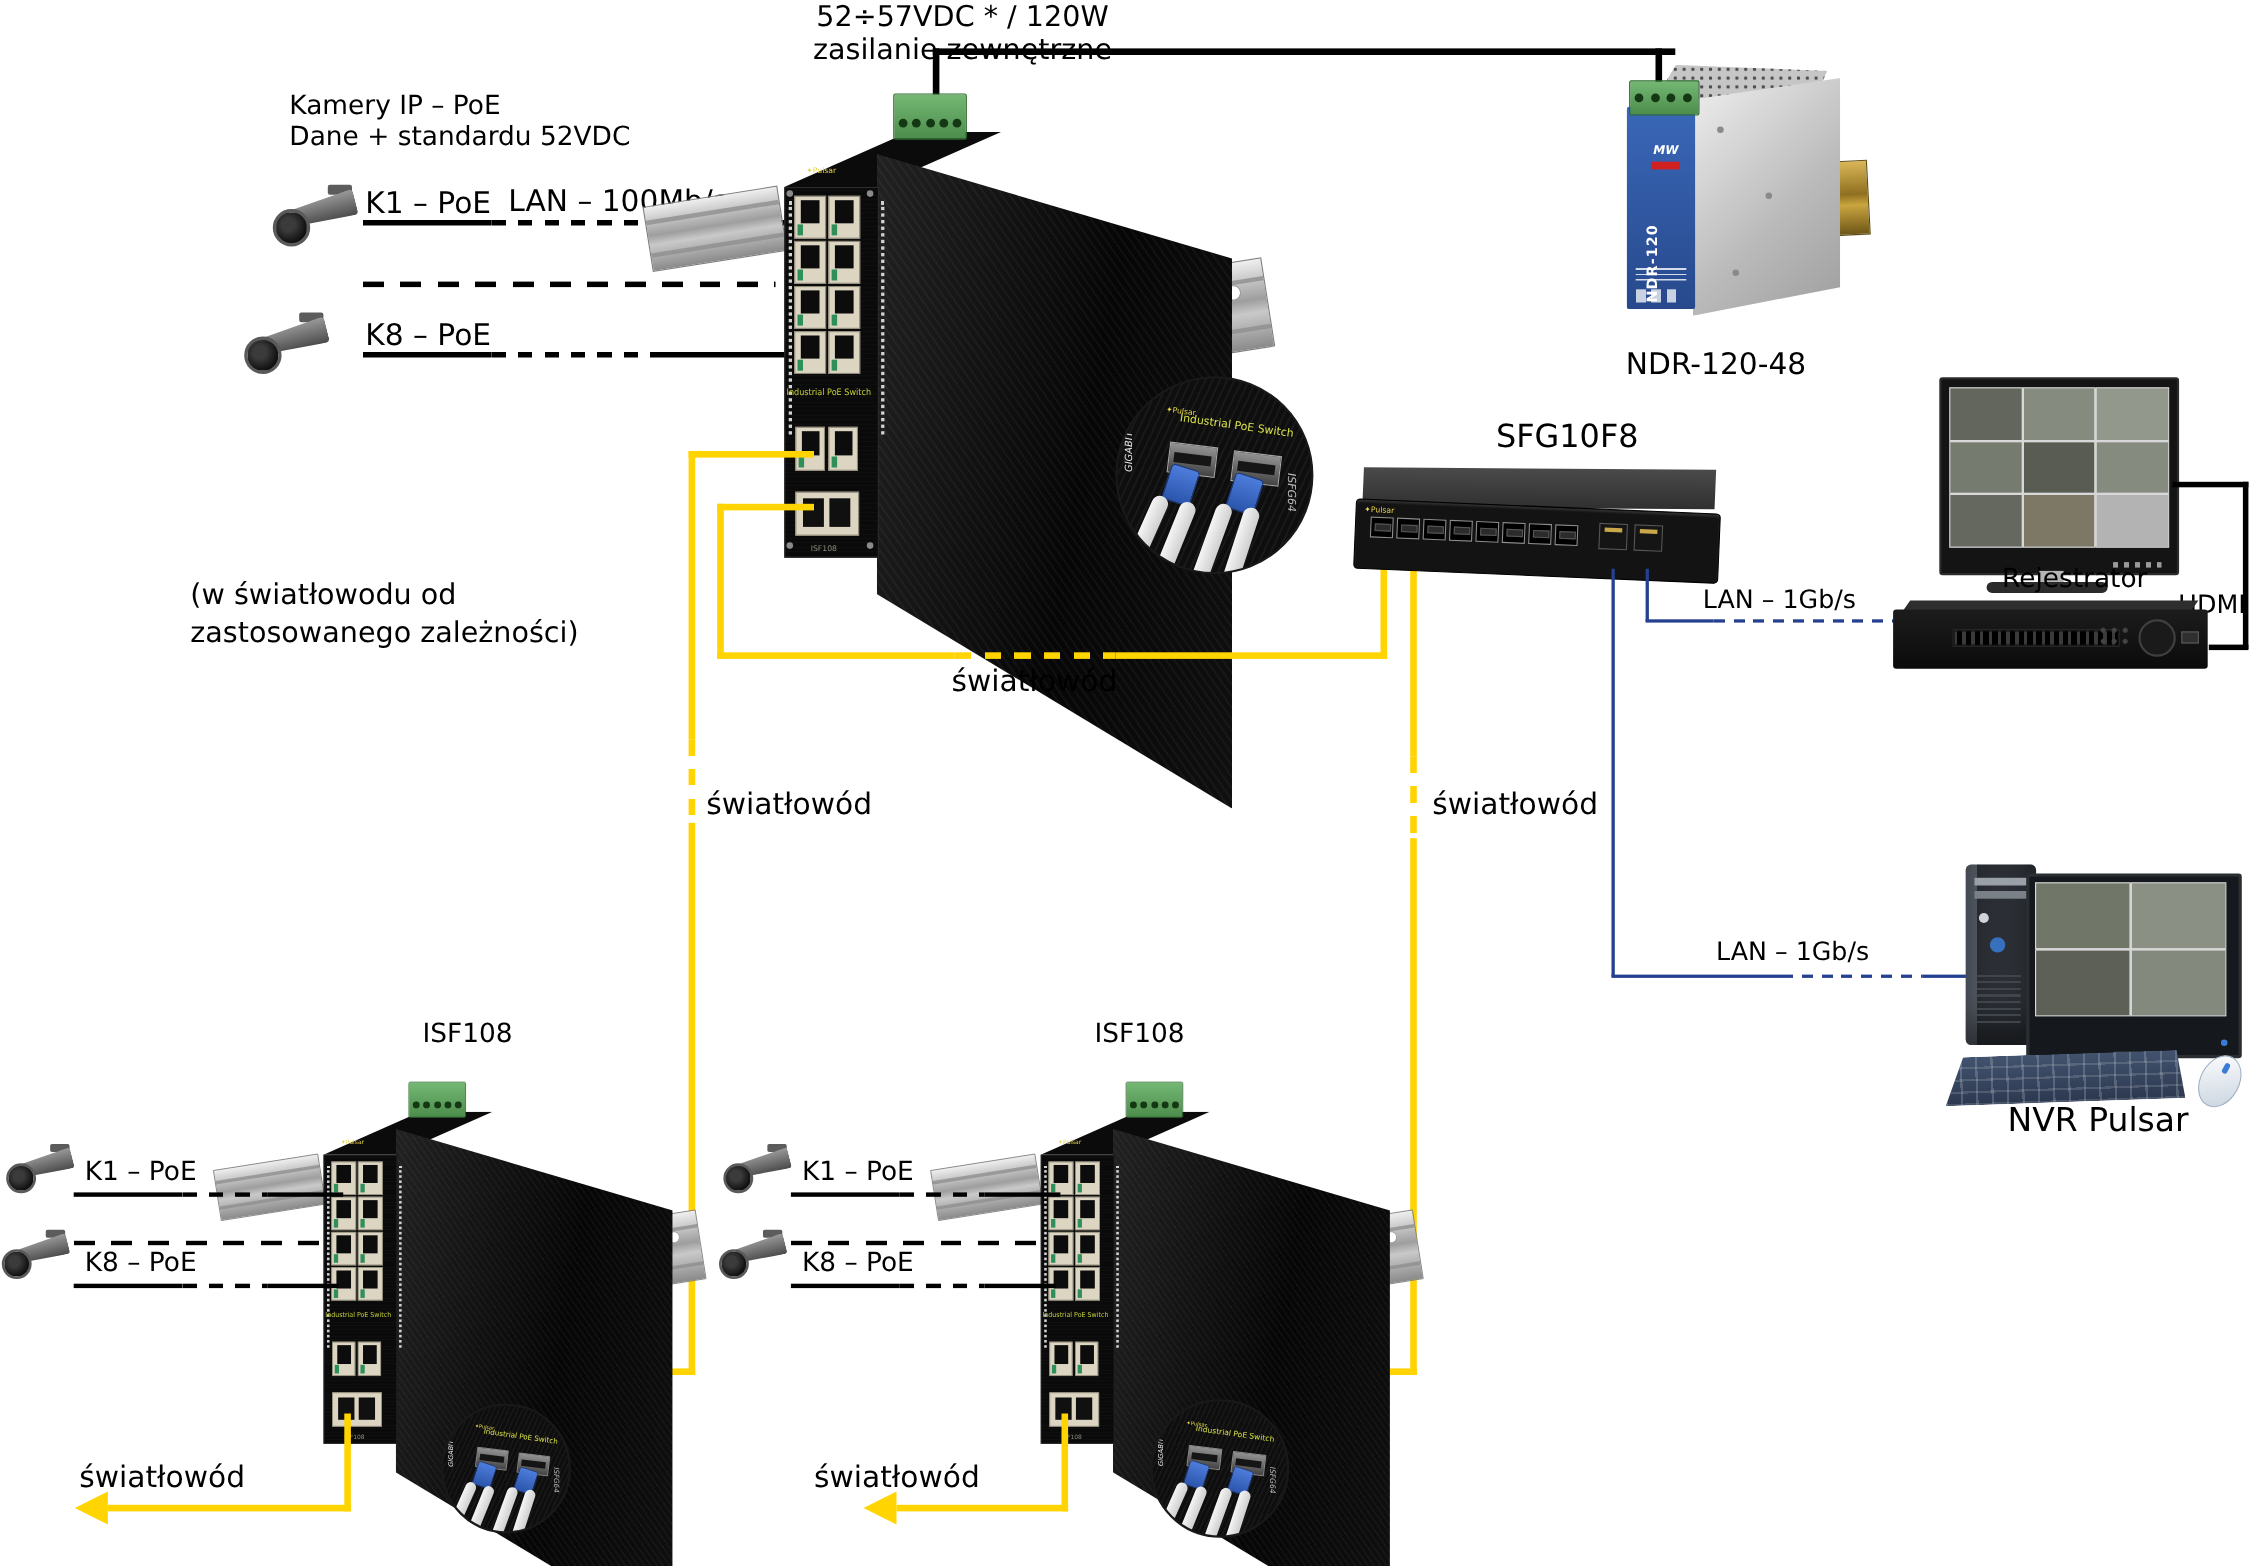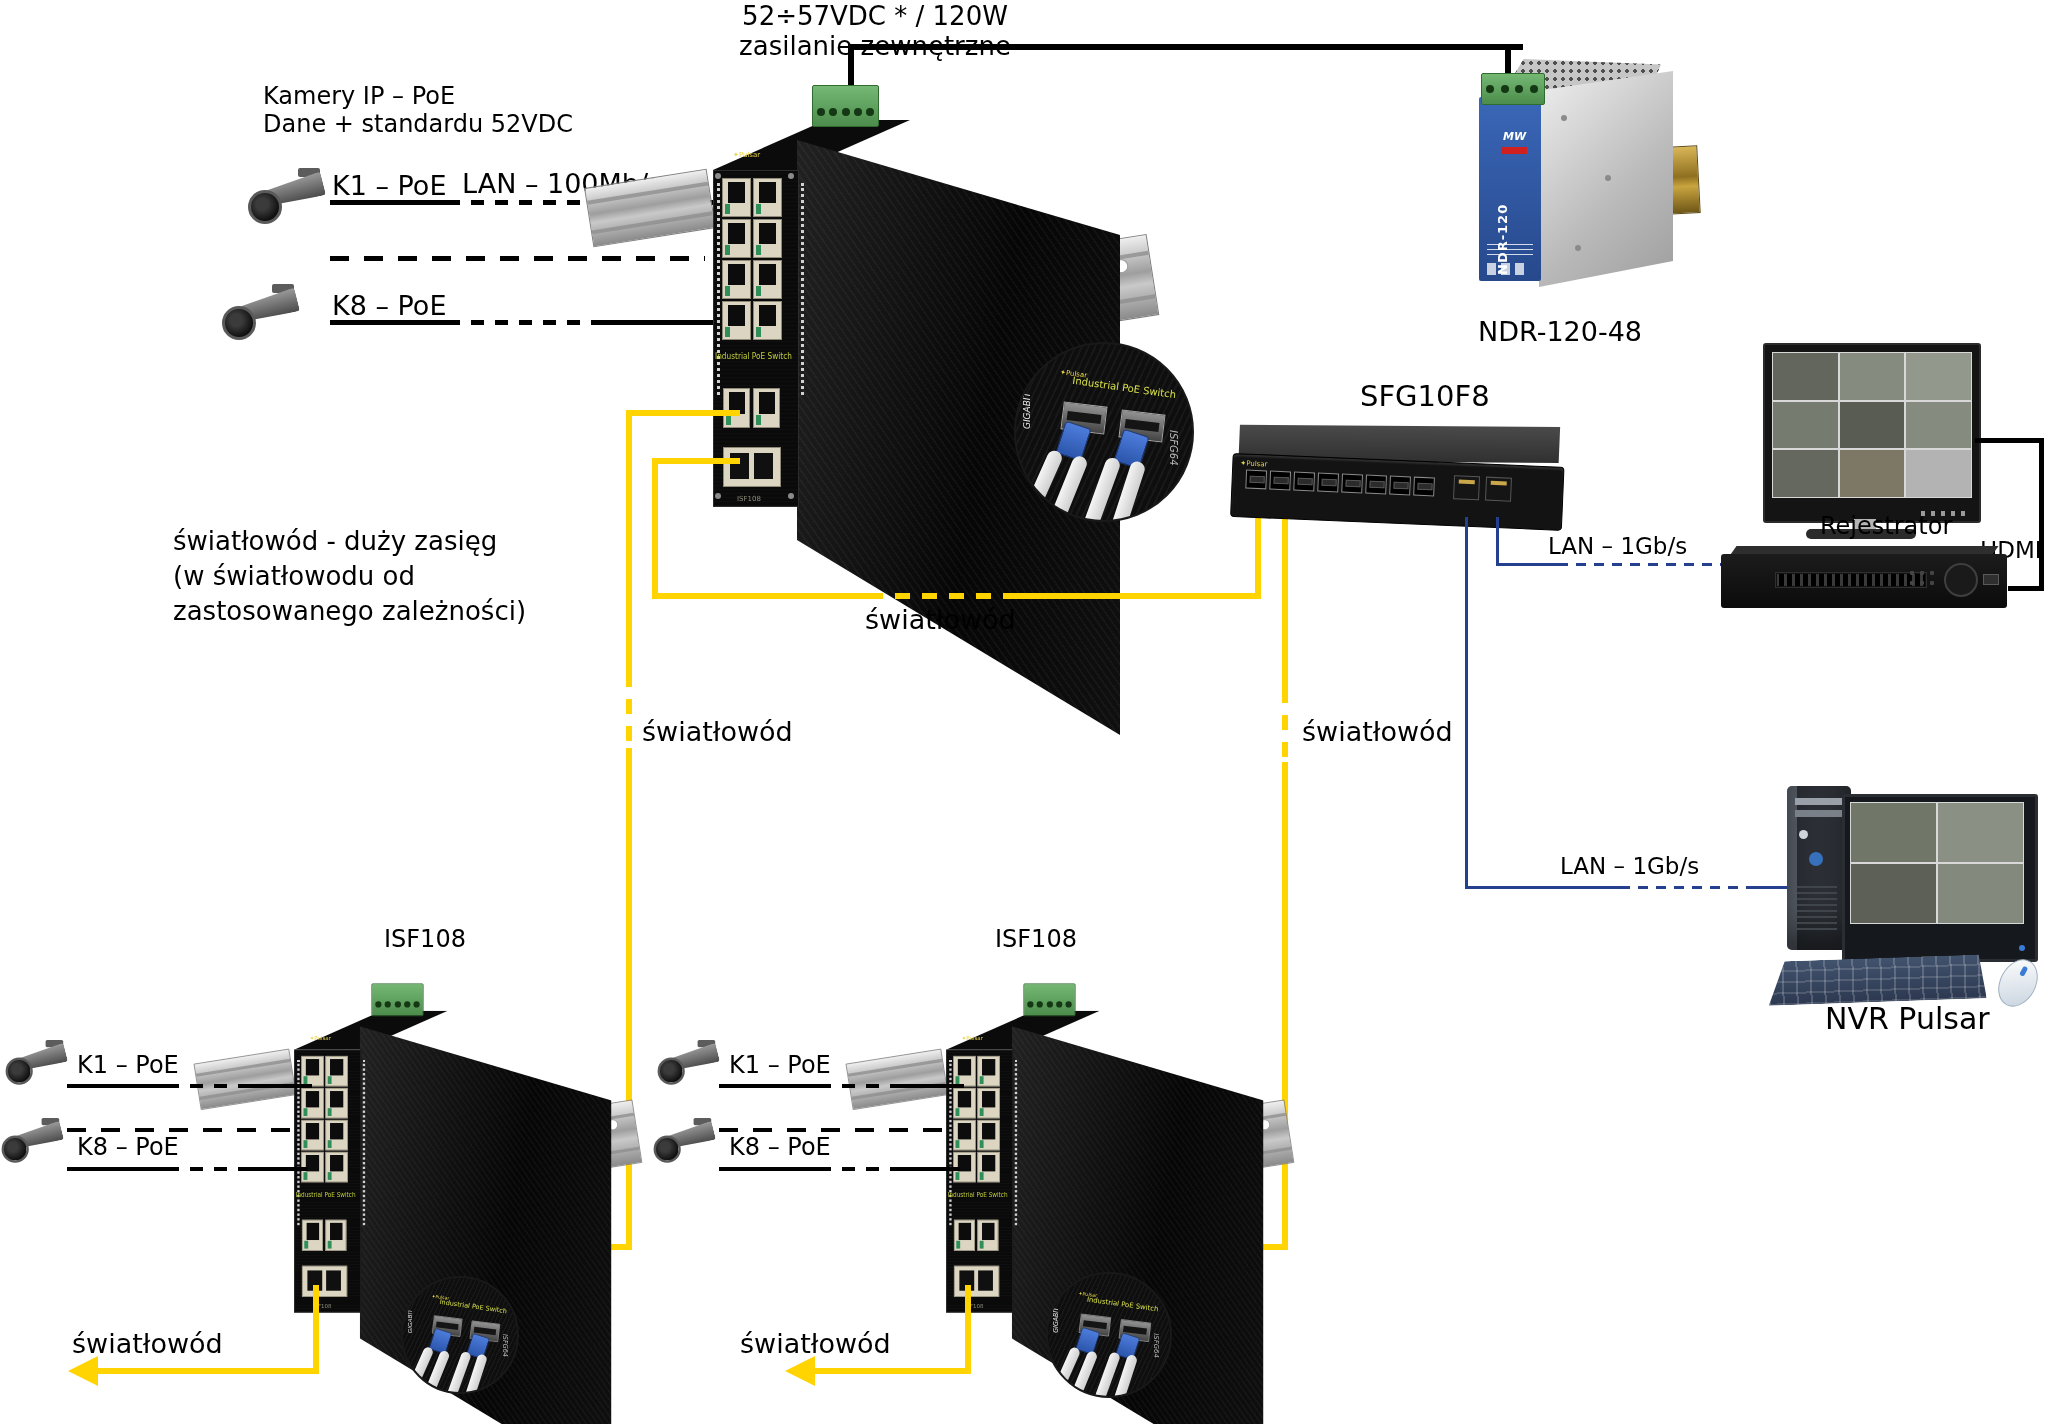--- a/index.html
+++ b/index.html
@@ -157,21 +157,20 @@
         <div class="slot" style="left:54%;width:34%"></div>
     </div>
     <div class="sw-model" style="left:137px;top:440px">ISF108</div>
     <div class="screw" style="left:115px;top:118px"></div>
     <div class="screw" style="left:188px;top:118px"></div>
     <div class="screw" style="left:115px;top:438px"></div>
     <div class="screw" style="left:188px;top:438px"></div>
   </div>
 
   <div class="lbl" style="left:173px;top:524px;font-size:26px;line-height:1.35">
-    <div>światłowód - duży zasięg</div>
     <div>(w światłowodu od</div>
     <div>zastosowanego zależności)</div>
   </div>
 
   <div class="ln yl" style="left:626px;top:410px;width:114px;height:6px"></div>
   <div class="ln yl" style="left:626px;top:410px;width:6px;height:262px"></div>
   <div class="ln ydashV" style="left:626px;top:672px;width:6px;height:76px"></div>
   <div class="ln yl" style="left:626px;top:748px;width:6px;height:502px"></div>
   <div class="ln yl" style="left:312px;top:1244px;width:320px;height:6px"></div>
 

